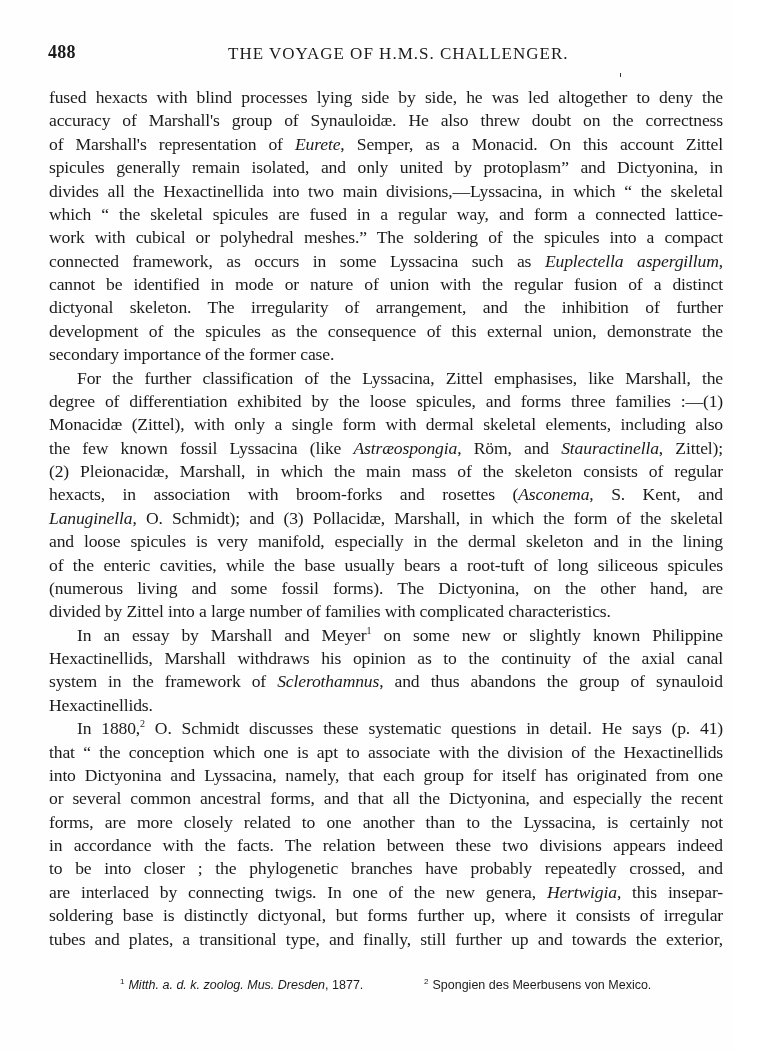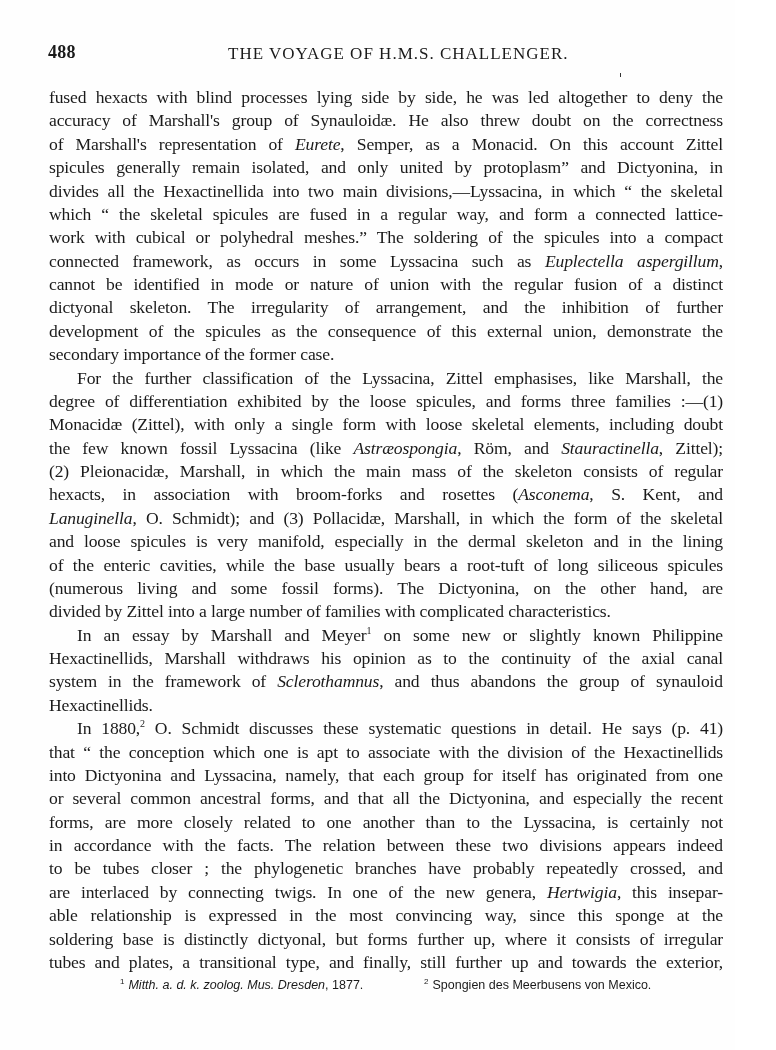--- a/index.html
+++ b/index.html
@@ -116,42 +116,41 @@
       <div class="line"><span>divides all the Hexactinellida into two main divisions,—Lyssacina, in which “ the skeletal</span></div>
       <div class="line"><span>which “ the skeletal spicules are fused in a regular way, and form a connected lattice-</span></div>
       <div class="line"><span>work with cubical or polyhedral meshes.”  The soldering of the spicules into a compact</span></div>
       <div class="line"><span>connected framework, as occurs in some Lyssacina such as </span><i>Euplectella aspergillum</i><span>,</span></div>
       <div class="line"><span>cannot be identified in mode or nature of union with the regular fusion of a distinct</span></div>
       <div class="line"><span>dictyonal skeleton.  The irregularity of arrangement, and the inhibition of further</span></div>
       <div class="line"><span>development of the spicules as the consequence of this external union, demonstrate the</span></div>
       <div class="line last"><span>secondary importance of the former case.</span></div>
       <div class="line indent"><span>For the further classification of the Lyssacina, Zittel emphasises, like Marshall, the</span></div>
       <div class="line"><span>degree of differentiation exhibited by the loose spicules, and forms three families :—(1)</span></div>
-      <div class="line"><span>Monacidæ (Zittel), with only a single form with loose skeletal elements, including doubt</span></div>
+      <div class="line"><span>Monacidæ (Zittel), with only a single form with dermal skeletal elements, including also</span></div>
       <div class="line"><span>the few known fossil Lyssacina (like </span><i>Astræospongia</i><span>, Röm, and </span><i>Stauractinella</i><span>, Zittel);</span></div>
       <div class="line"><span>(2) Pleionacidæ, Marshall, in which the main mass of the skeleton consists of regular</span></div>
       <div class="line"><span>hexacts, in association with broom-forks and rosettes (</span><i>Asconema</i><span>, S. Kent, and</span></div>
       <div class="line"><span></span><i>Lanuginella</i><span>, O. Schmidt); and (3) Pollacidæ, Marshall, in which the form of the skeletal</span></div>
       <div class="line"><span>and loose spicules is very manifold, especially in the dermal skeleton and in the lining</span></div>
       <div class="line"><span>of the enteric cavities, while the base usually bears a root-tuft of long siliceous spicules</span></div>
       <div class="line"><span>(numerous living and some fossil forms).  The Dictyonina, on the other hand, are</span></div>
       <div class="line last"><span>divided by Zittel into a large number of families with complicated characteristics.</span></div>
       <div class="line indent"><span>In an essay by Marshall and Meyer</span><sup>1</sup><span> on some new or slightly known Philippine</span></div>
       <div class="line"><span>Hexactinellids, Marshall withdraws his opinion as to the continuity of the axial canal</span></div>
       <div class="line"><span>system in the framework of </span><i>Sclerothamnus</i><span>, and thus abandons the group of synauloid</span></div>
       <div class="line last"><span>Hexactinellids.</span></div>
       <div class="line indent"><span>In 1880,</span><sup>2</sup><span> O. Schmidt discusses these systematic questions in detail.  He says (p. 41)</span></div>
       <div class="line"><span>that “ the conception which one is apt to associate with the division of the Hexactinellids</span></div>
       <div class="line"><span>into Dictyonina and Lyssacina, namely, that each group for itself has originated from one</span></div>
       <div class="line"><span>or several common ancestral forms, and that all the Dictyonina, and especially the recent</span></div>
       <div class="line"><span>forms, are more closely related to one another than to the Lyssacina, is certainly not</span></div>
       <div class="line"><span>in accordance with the facts.  The relation between these two divisions appears indeed</span></div>
-      <div class="line"><span>to be tubes closer ; the phylogenetic branches have probably repeatedly crossed, and</span></div>
+      <div class="line"><span>to be into closer ; the phylogenetic branches have probably repeatedly crossed, and</span></div>
       <div class="line"><span>are interlaced by connecting twigs.  In one of the new genera, </span><i>Hertwigia</i><span>, this insepar-</span></div>
-      <div class="line"><span>able relationship is expressed in the most convincing way, since this sponge at the</span></div>
       <div class="line"><span>soldering base is distinctly dictyonal, but forms further up, where it consists of irregular</span></div>
       <div class="line"><span>tubes and plates, a transitional type, and finally, still further up and towards the exterior,</span></div>
     </div>
 
   <div class="footnotes">
     <span class="fn fn1">
       <sup>1</sup><i>Mitth. a. d. k. zoolog. Mus. Dresden</i><span>, 1877.</span>
     </span>
     <span class="fn fn2">
       <sup>2</sup><span>Spongien des Meerbusens von Mexico.</span>

